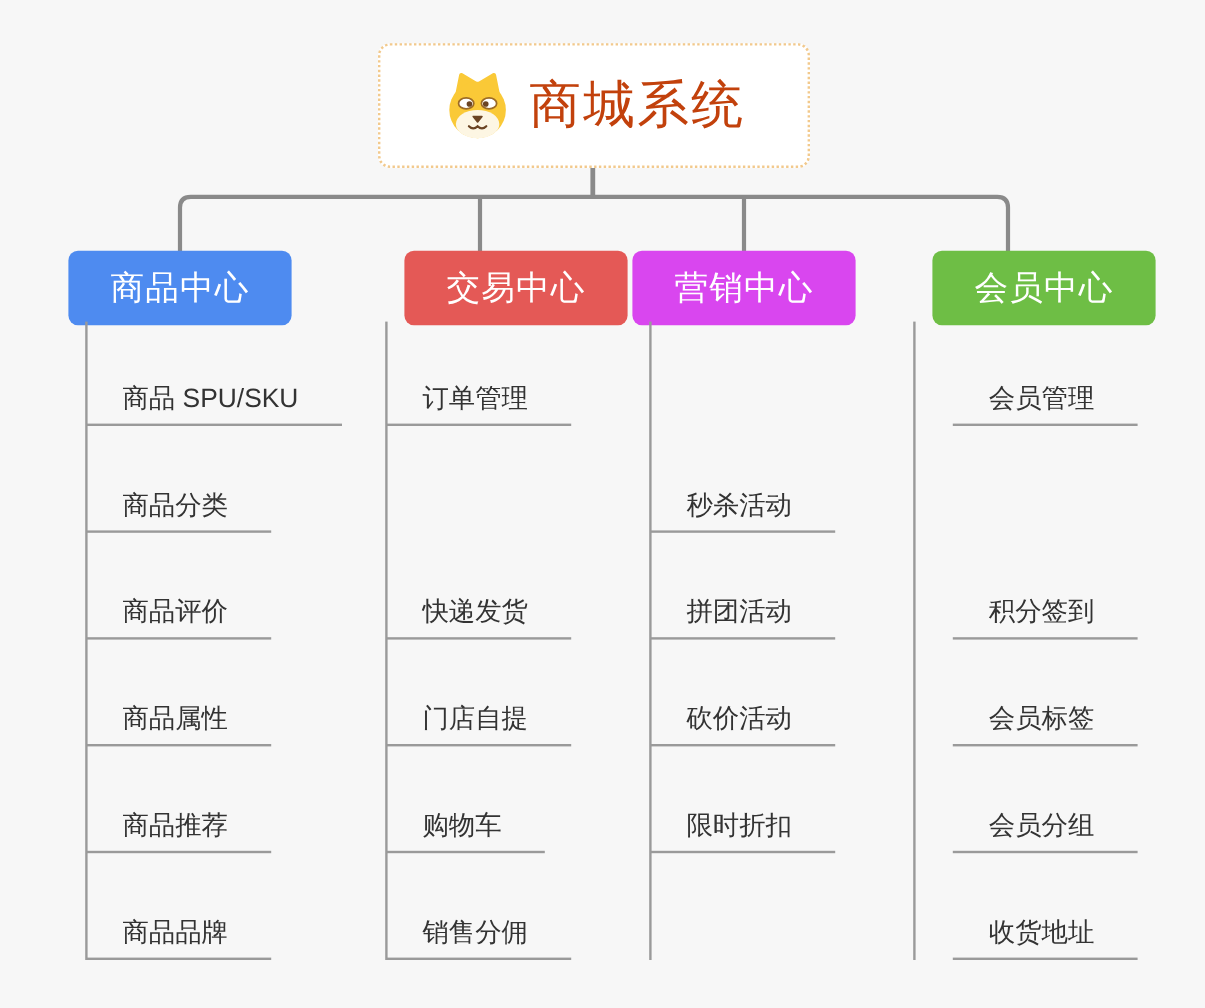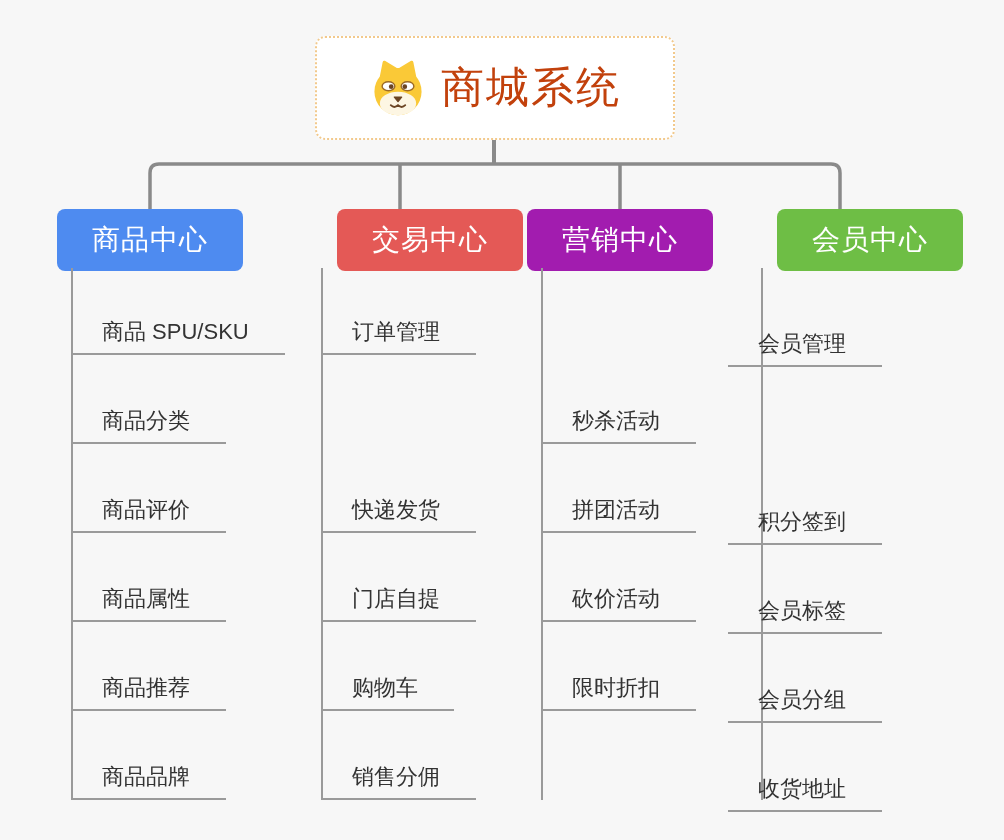--- a/index.html
+++ b/index.html
@@ -70,21 +70,21 @@
     line-height:30px;
     color:#333333;
     padding:0 36px 6px 30px;
     border-bottom:2px solid #9a9a9a;
     white-space:nowrap;
     cursor:pointer;
   }
   .c0{left:72px;}
   .c1{left:322px;}
   .c2{left:542px;}
-  .c3{left:728px;margin-top:12px;}
+  .c3{left:794px;}
   .r0{top:317px;}
   .r1{top:406px;}
   .r2{top:495px;}
   .r3{top:584px;}
   .r4{top:673px;}
   .r5{top:762px;}
 </style>
 </head>
 <body>
 
@@ -110,21 +110,21 @@
         <circle cx="39.5" cy="30.5" r="2.6" fill="#6b4423"></circle>
         <path d="M28 42 h8 l-4 5 z" fill="#6b4423" stroke="#6b4423" stroke-width="1.5" stroke-linejoin="round"></path>
         <path d="M24 51 q4 4 8 0 q4 4 8 0" stroke="#6b4423" stroke-width="2" fill="none" stroke-linecap="round"></path>
       </svg>
     </span>
     <span class="root-title">商城系统</span>
   </div>
 
   <div class="branch b0" style="background-color: rgb(78, 139, 240);">商品中心</div>
   <div class="branch b1" style="background-color: rgb(228, 89, 86);">交易中心</div>
-  <div class="branch b2" style="background-color: #a21caf;">营销中心</div>
+  <div class="branch b2" style="background-color: #d946ef;">营销中心</div>
   <div class="branch b3" style="background-color: rgb(110, 190, 69);">会员中心</div>
 
   <div class="trunk t0"></div>
   <div class="trunk t1"></div>
   <div class="trunk t2"></div>
   <div class="trunk t3"></div>
 
   <div class="item c0 r0">商品 SPU/SKU</div>
   <div class="item c0 r1">商品分类</div>
   <div class="item c0 r2">商品评价</div>

